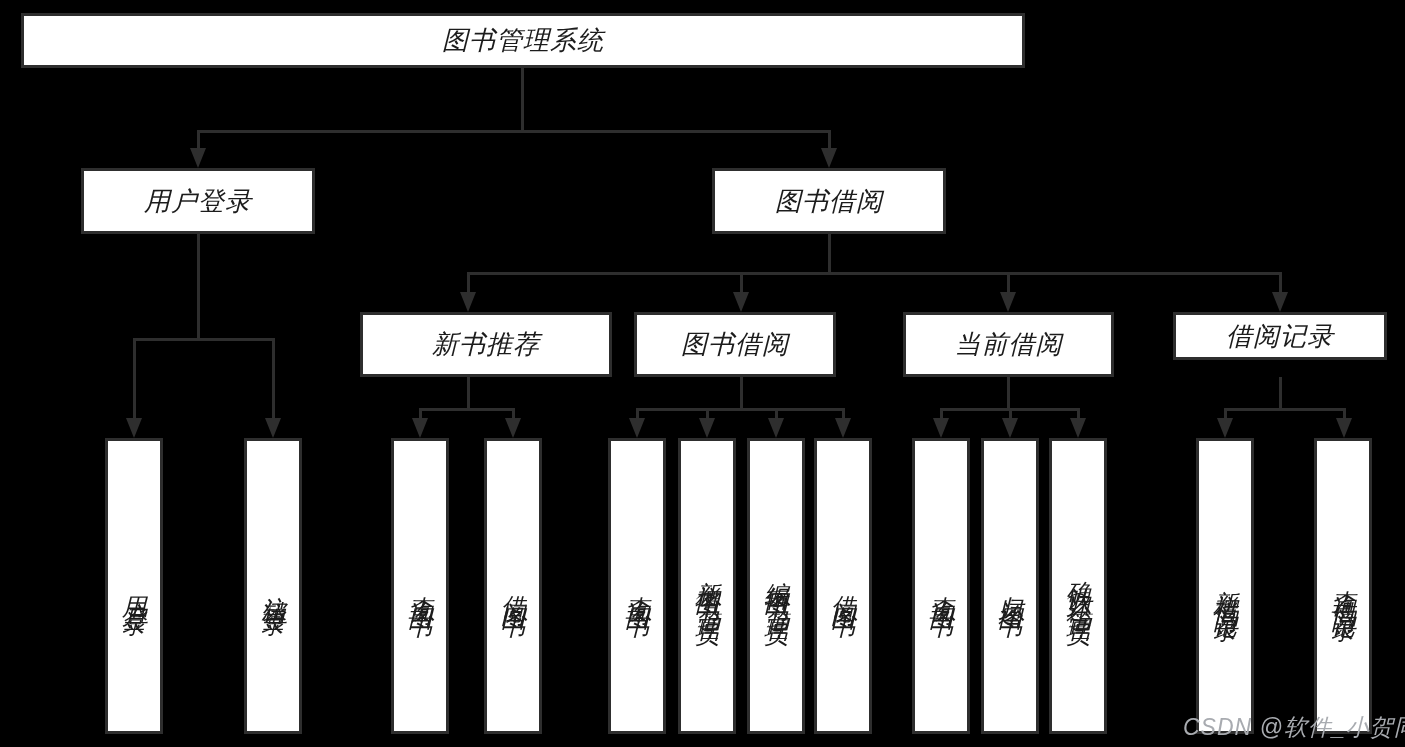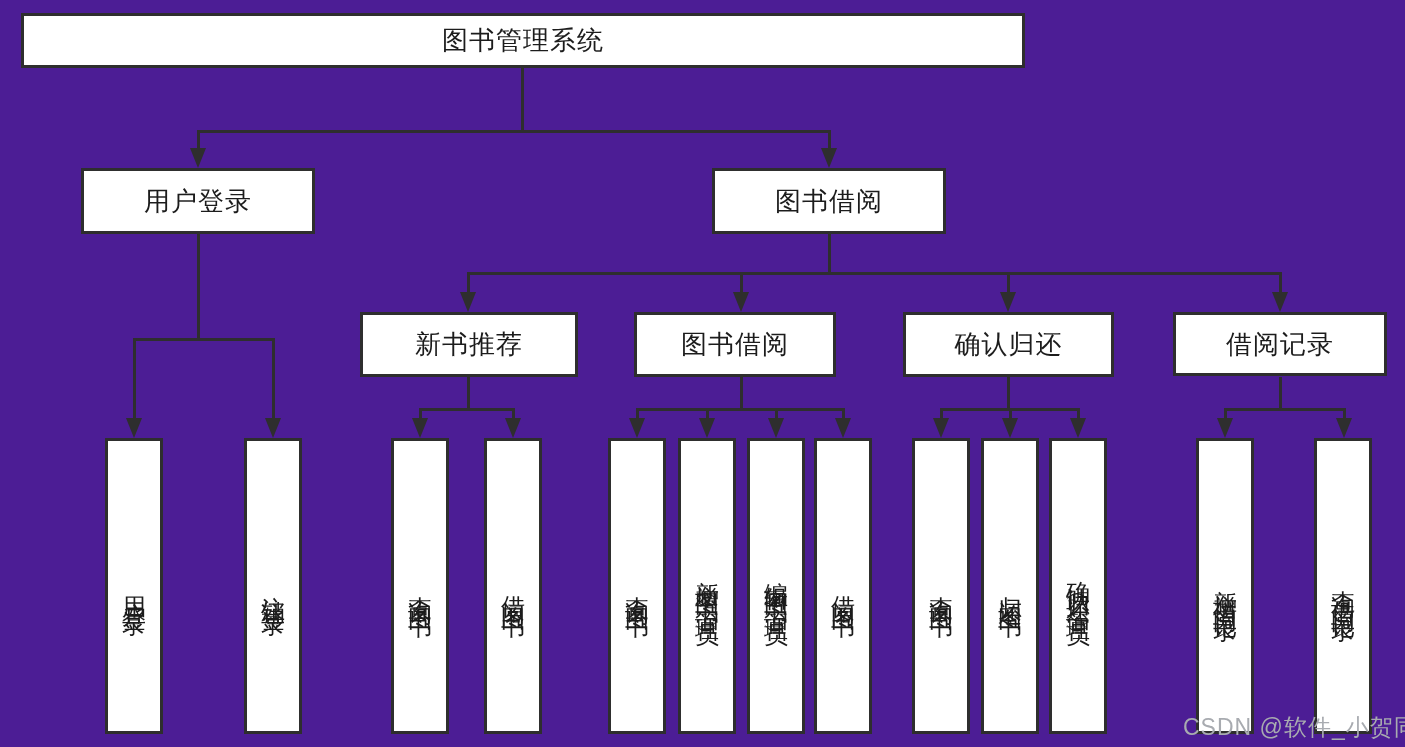--- a/index.html
+++ b/index.html
@@ -1,21 +1,22 @@
 <!DOCTYPE html>
 <html><head>
 <meta charset="utf-8">
 <style>
   html,body{margin:0;padding:0;background:#ffffff;}
   #canvas{
     position:relative;
     width:1405px;height:747px;
-    background:#4c1d95;
+    background:#000000;
     font-family:"Liberation Sans","DejaVu Sans",sans-serif;
     overflow:hidden;
+    font-style:italic;
   }
   .node{
     position:absolute;
     box-sizing:border-box;
     background:#ffffff;
     border:3px solid #2e2e2e;
     display:flex;align-items:center;justify-content:center;
     color:#1c1c1c;
     font-size:26px;
     letter-spacing:1px;
@@ -66,33 +67,33 @@
   </div>
 
   <div class="node" style="left:81px;top:168px;width:234px;height:66px;">
     <span>用户登录</span>
   </div>
 
   <div class="node" style="left:712px;top:168px;width:234px;height:66px;">
     <span>图书借阅</span>
   </div>
 
-  <div class="node" style="left:360px;top:312px;width:218px;height:65px;">
+  <div class="node" style="left:360px;top:312px;width:252px;height:65px;">
     <span>新书推荐</span>
   </div>
 
   <div class="node" style="left:634px;top:312px;width:202px;height:65px;">
     <span>图书借阅</span>
   </div>
 
   <div class="node" style="left:903px;top:312px;width:211px;height:65px;">
-    <span>确认归还</span>
-  </div>
-
-  <div class="node" style="left:1173px;top:312px;width:214px;height:64px;">
+    <span>当前借阅</span>
+  </div>
+
+  <div class="node" style="left:1173px;top:312px;width:214px;height:48px;">
     <span>借阅记录</span>
   </div>
 
   <div class="leaf" style="left:105px;top:438px;width:58px;height:296px;">
     <span class="v-label">用户登录</span>
   </div>
 
   <div class="leaf" style="left:244px;top:438px;width:58px;height:296px;">
     <span class="v-label">注销登录</span>
   </div>

